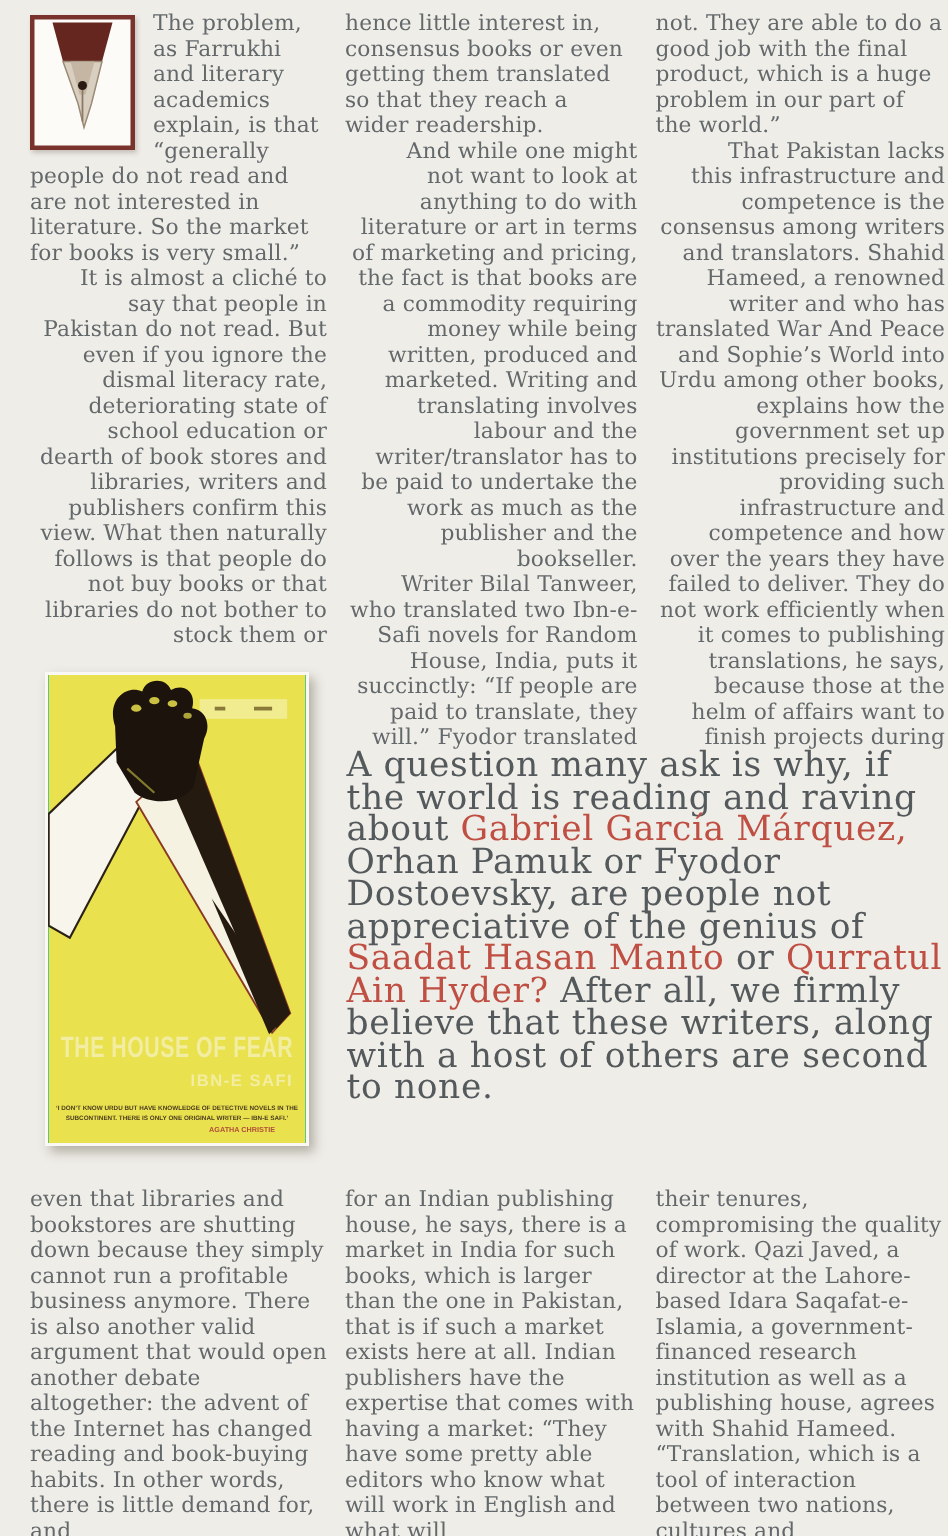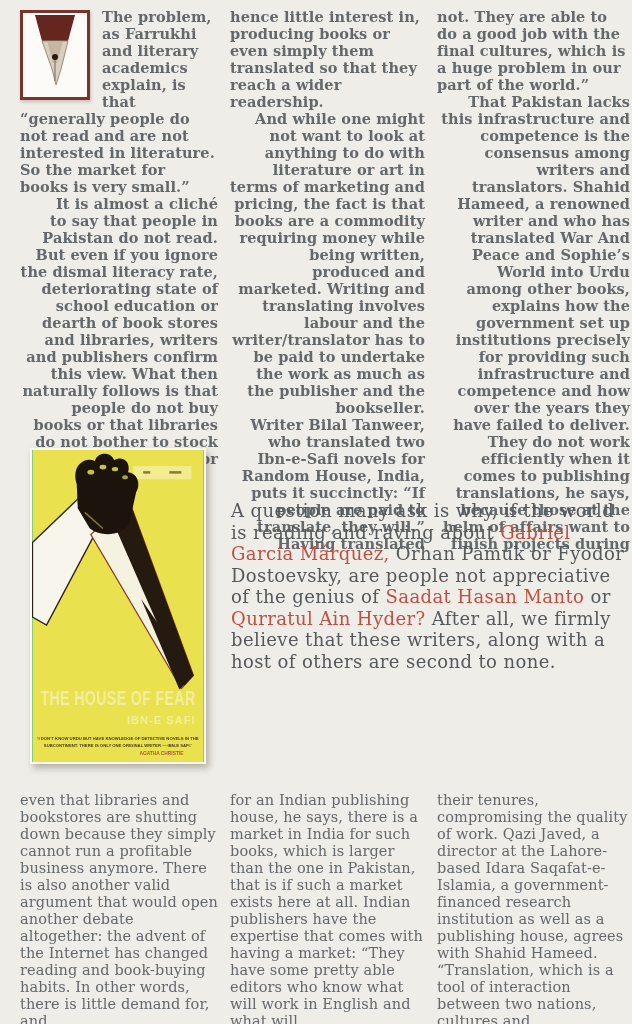--- a/index.html
+++ b/index.html
@@ -11,21 +11,21 @@
   }
   .page{position:relative;width:632px;height:1024px;background:#efede8;}
   
   .col-grid{
     position:absolute;left:0;right:0;
     display:grid;
     grid-template-columns:198px 195px 193px;
     column-gap:12px;
     padding:0 4px 0 20px;
   }
-  .top-grid{top:8px;font-weight:bold;}
+  .top-grid{top:8px;}
   .bottom-grid{top:792px;}
   .col{
     font-size:14.5px;
     line-height:17px;
     color:#63686b;
     letter-spacing:.1px;
   }
   .col p{margin:0;}
   .col p.indent{text-indent:1.15em;text-align:right;}
   
@@ -44,21 +44,21 @@
     width:172px;height:312px;
     border:2px solid #f9f8f4;
     box-shadow:3px 4px 7px rgba(70,60,40,.35);
     background:#14b8a6;
   }
   .book-cover svg{display:block;width:100%;height:100%;}
   
   .pull-quote{
     position:absolute;left:231px;top:500px;
     width:399px;
-    font-size:18px;
+    font-size:23px;
     line-height:21.5px;
     letter-spacing:.4px;
     color:#54595c;
   }
   .pq-red{color:#bf4f43;}
 </style>
 </head>
 <body>
 
 <div class="page">
@@ -73,27 +73,27 @@
           <path d="M24,28 L40,28 L34,50 L30,50 Z" fill="#c4b6a2"></path>
           <circle cx="32" cy="44" r="3" fill="#2a1a12"></circle>
           <line x1="32" y1="47" x2="32" y2="68" stroke="#8a7a66" stroke-width="1.2"></line>
         </svg>
       </div>
       <p>The problem, as Farrukhi and literary academics explain, is that “generally people do not read and are not interested in literature. So the market for books is very small.”</p>
       <p class="indent">It is almost a cliché to say that people in Pakistan do not read. But even if you ignore the dismal literacy rate, deteriorating state of school education or dearth of book stores and libraries, writers and publishers confirm this view. What then naturally follows is that people do not buy books or that libraries do not bother to stock them or</p>
     </div>
 
     <div class="col">
-      <p>hence little interest in, producing books or even simply them translated so that they reach a wider readership.</p>
+      <p>hence little interest in, consensus books or even getting them translated so that they reach a wider readership.</p>
       <p class="indent">And while one might not want to look at anything to do with literature or art in terms of marketing and pricing, the fact is that books are a commodity requiring money while being written, produced and marketed. Writing and translating involves labour and the writer/translator has to be paid to undertake the work as much as the publisher and the bookseller.</p>
-      <p class="indent">Writer Bilal Tanweer, who translated two Ibn-e-Safi novels for Random House, India, puts it succinctly: “If people are paid to translate, they will.” Having translated</p>
+      <p class="indent">Writer Bilal Tanweer, who translated two Ibn-e-Safi novels for Random House, India, puts it succinctly: “If people are paid to translate, they will.” Fyodor translated</p>
     </div>
 
     <div class="col">
-      <p>not. They are able to do a good job with the final cultures, which is a huge problem in our part of the world.”</p>
+      <p>not. They are able to do a good job with the final product, which is a huge problem in our part of the world.”</p>
       <p class="indent">That Pakistan lacks this infrastructure and competence is the consensus among writers and translators. Shahid Hameed, a renowned writer and who has translated War And Peace and Sophie’s World into Urdu among other books, explains how the government set up institutions precisely for providing such infrastructure and competence and how over the years they have failed to deliver. They do not work efficiently when it comes to publishing translations, he says, because those at the helm of affairs want to finish projects during</p>
     </div>
   </div>
 
   <div class="book-cover">
     <svg viewBox="0 0 170 310" aria-hidden="true">
       <rect x="0" y="0" width="170" height="310" fill="#e9e14e"></rect>
 
       <rect x="100" y="16" width="58" height="13" fill="#f4efa8" opacity="0.75"></rect>
       <rect x="110" y="21" width="7" height="2.5" fill="#8a7a3a"></rect>

